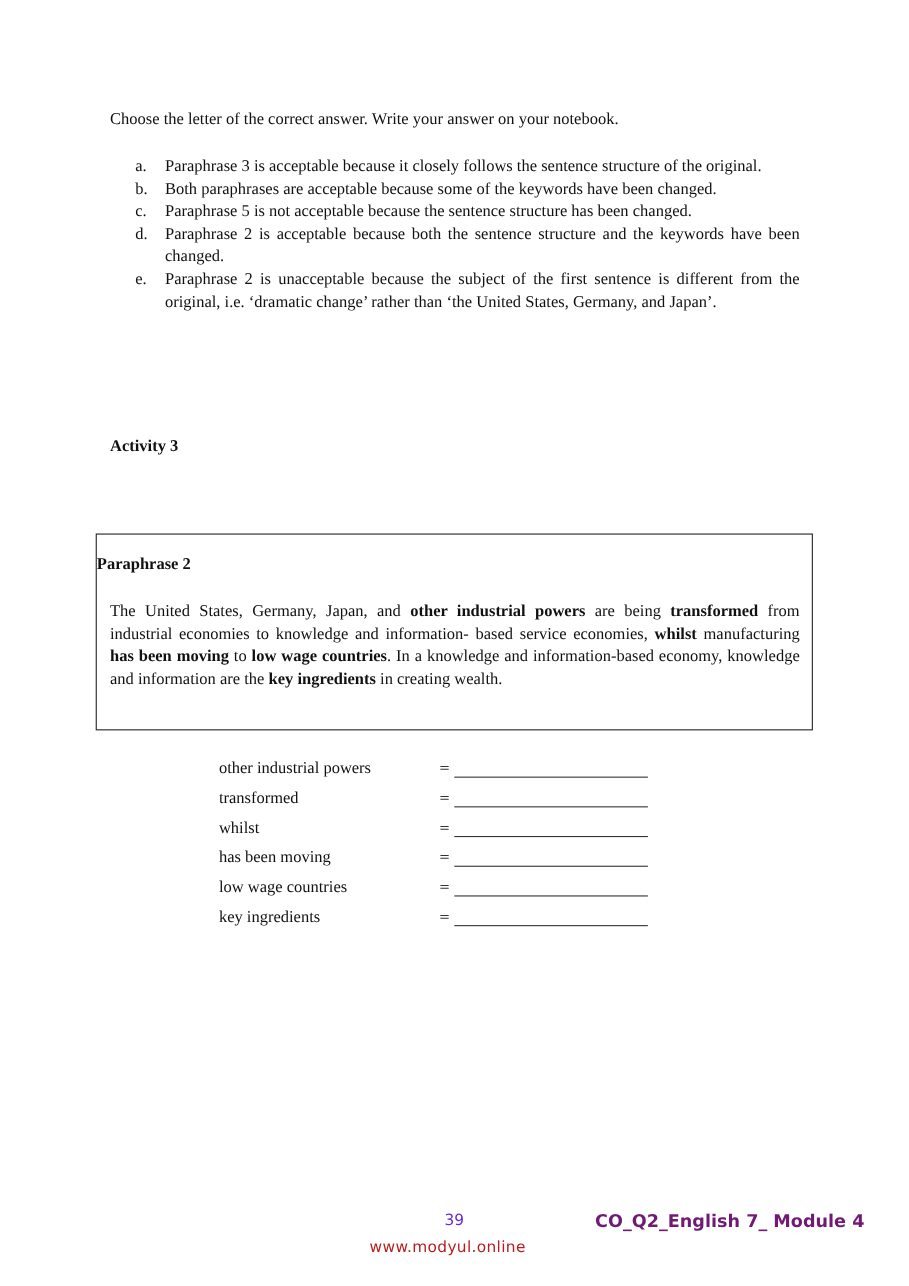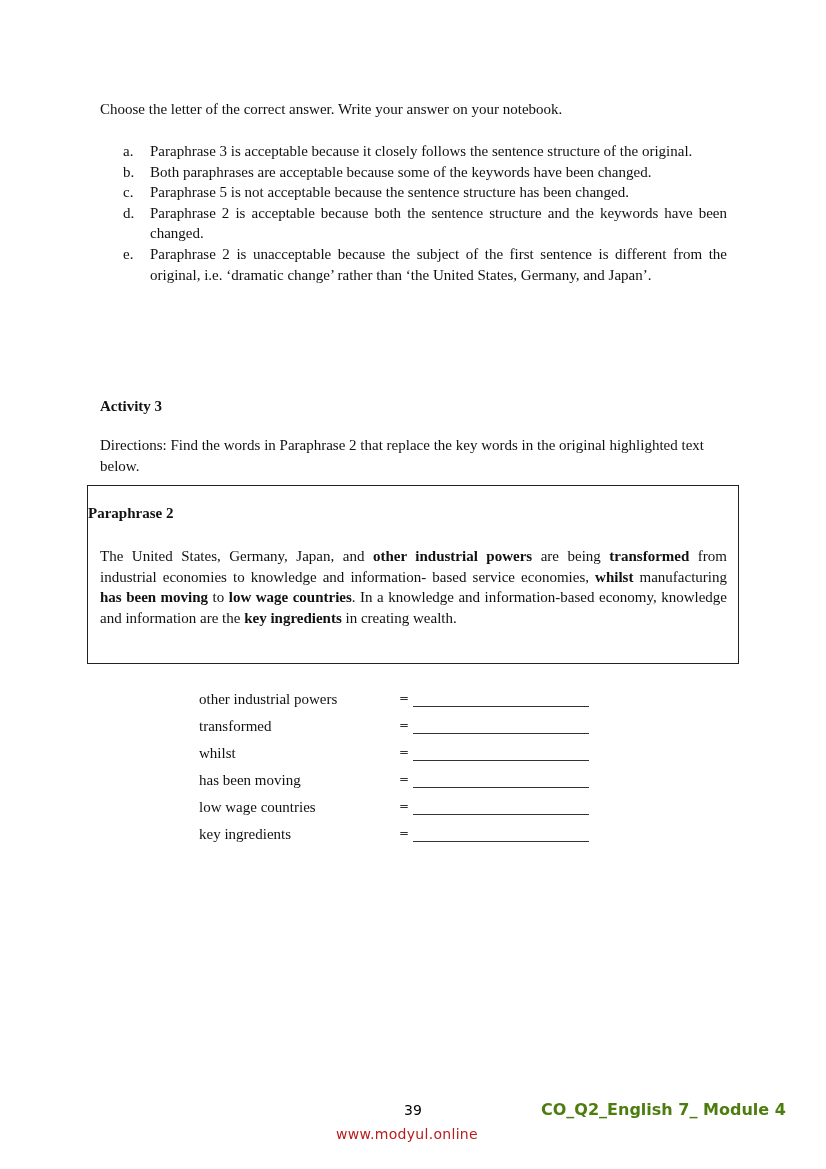--- a/index.html
+++ b/index.html
@@ -23,41 +23,40 @@
       box-sizing: border-box;
     }
     .box-title { position: absolute; left: 0; top: 19px; font-size: 15px; font-weight: bold; }
     .box-text { position: absolute; left: 12px; top: 60px; width: 627px; font-size: 15px; line-height: 20.6px; text-align: justify; }
     .box-text b { font-weight: bold; }
     .match { position: absolute; left: 199px; top: 691px; width: 400px; }
     .match-row { position: relative; height: 27px; font-size: 15px; }
     .match-term { position: absolute; left: 0; top: 0; }
     .match-eq { position: absolute; left: 200px; top: 0; font-family: "DejaVu Sans", sans-serif; font-size: 12px; color: #333; }
     .match-blank { position: absolute; left: 214px; top: 15px; width: 176px; border-bottom: 1px solid #333; height: 0; }
-    .footer-page { position: absolute; left: 404px; top: 1102px; font-family: "DejaVu Sans", sans-serif; font-size: 14px; color: #000000; }
-    .footer-module { position: absolute; left: 541px; top: 1100px; font-family: "DejaVu Sans", sans-serif; font-size: 16px; font-weight: bold; color: #4d7c0f; }
+    .footer-page { position: absolute; left: 404px; top: 1102px; font-family: "DejaVu Sans", sans-serif; font-size: 14px; color: #6d28d9; }
+    .footer-module { position: absolute; left: 541px; top: 1100px; font-family: "DejaVu Sans", sans-serif; font-size: 16px; font-weight: bold; color: #701a75; }
     .footer-watermark { position: absolute; left: 336px; top: 1126px; font-family: "DejaVu Sans", sans-serif; font-size: 14px; color: #b91c1c; letter-spacing: 0.3px; }
   </style>
 </head>
 <body>
 
 <div class="page serif">
 
   <div class="p instr">Choose the letter of the correct answer. Write your answer on your notebook.</div>
 
   <ol class="options">
     <li><span class="letter">a.</span><span>Paraphrase 3 is acceptable because it closely follows the sentence structure of the original.</span></li>
     <li><span class="letter">b.</span><span>Both paraphrases are acceptable because some of the keywords have been changed.</span></li>
     <li><span class="letter">c.</span><span>Paraphrase 5 is not acceptable because the sentence structure has been changed.</span></li>
     <li><span class="letter">d.</span><span>Paraphrase 2 is acceptable because both the sentence structure and the keywords have been changed.</span></li>
     <li><span class="letter">e.</span><span>Paraphrase 2 is unacceptable because the subject of the first sentence is different from the original, i.e. ‘dramatic change’ rather than ‘the United States, Germany, and Japan’.</span></li>
   </ol>
 
   <div class="act-title">Activity 3</div>
-  <div class="p directions">Directions: Find the words in Paraphrase 2 that replace the key words in the original highlighted text below.</div>
 
   <div class="box">
     <div class="box-title">Paraphrase 2</div>
     <div class="box-text">
       <span>The United States, Germany, Japan, and </span><b>other industrial powers</b><span> are being </span><b>transformed</b><span> from industrial economies to knowledge and information- based service economies, </span><b>whilst</b><span> manufacturing </span><b>has been moving</b><span> to </span><b>low wage countries</b><span>. In a knowledge and information-based economy, knowledge and information are the </span><b>key ingredients</b><span> in creating wealth.</span>
     </div>
   </div>
 
   <div class="match">
     <div class="match-row">

